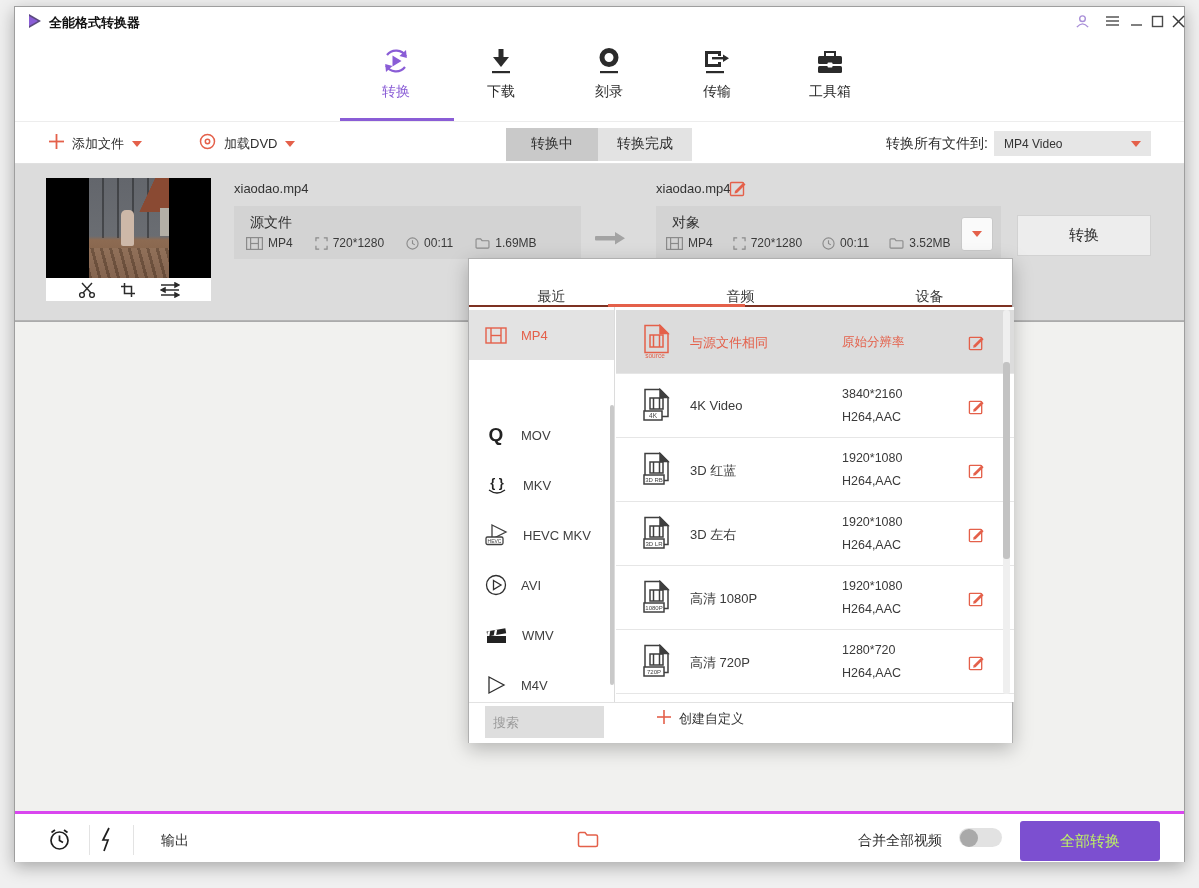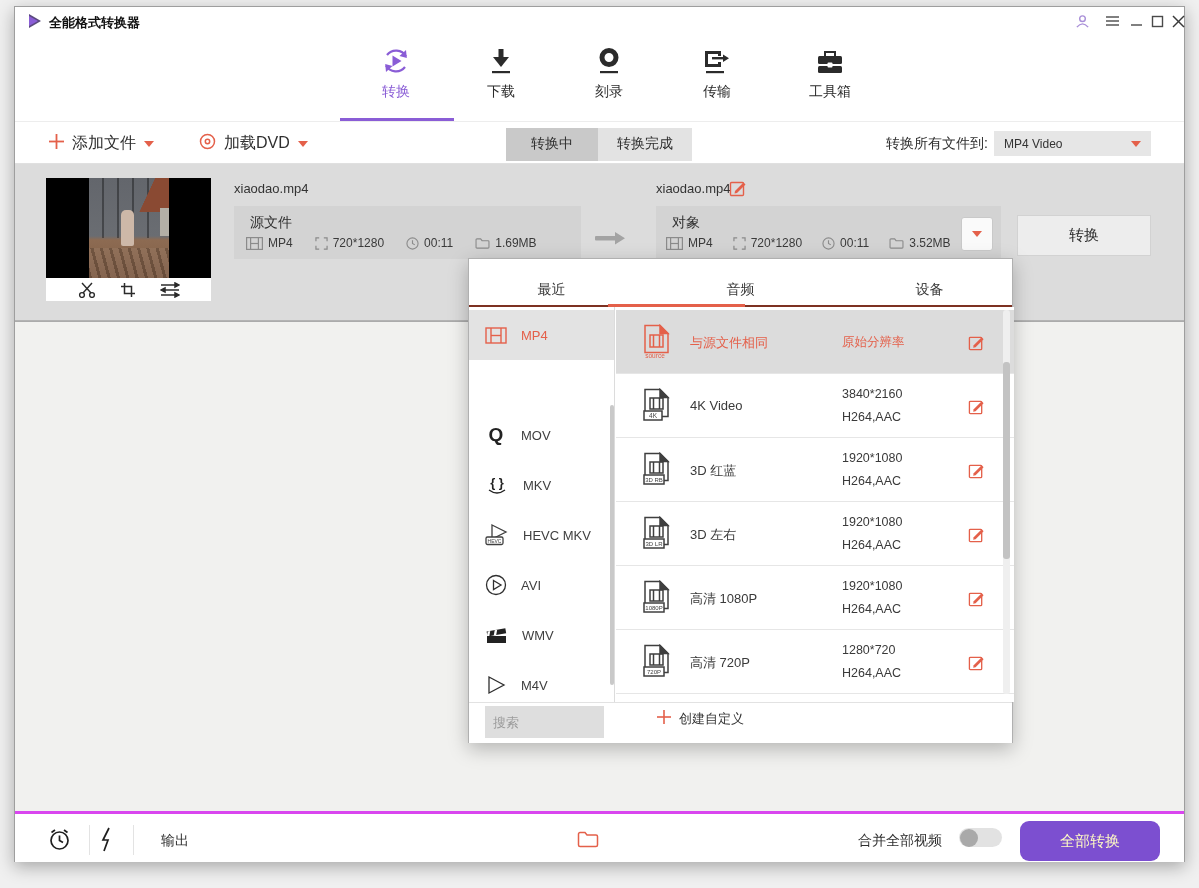--- a/index.html
+++ b/index.html
@@ -15,21 +15,21 @@
   .winbtn { position:absolute; top:5px; width:20px; height:18px; display:flex; align-items:center; justify-content:center; cursor:pointer; }
   
   .nav-item { position:absolute; top:34px; width:84px; height:72px; text-align:center; cursor:pointer; }
   .nav-item .ic { height:36px; display:flex; align-items:flex-end; justify-content:center; }
   .nav-label { display:block; margin-top:6px; font-size:14px; color:#2b2b2b; }
   .nav-item.active .nav-label { color:#8a5dd6; }
   .nav-underline { position:absolute; left:325px; top:111px; width:114px; height:3px; background:#8a5dd6; }
   
   .toolbar { position:absolute; left:0; top:114px; width:100%; height:43px; border-top:1px solid #ededed; border-bottom:1px solid #e0e0e0; background:#fff; }
   .tb-group { position:absolute; top:0; height:43px; display:flex; align-items:center; gap:8px; cursor:pointer; }
-  .tb-label { font-size:16px; color:#2f2f2f; }
+  .tb-label { font-size:13px; color:#2f2f2f; }
   .caret { width:0; height:0; border-left:5px solid transparent; border-right:5px solid transparent; border-top:6px solid #e4604a; }
   .queue-tab { position:absolute; top:6px; height:33px; line-height:31px; text-align:center; font-size:14px; color:#2f2f2f; cursor:pointer; }
   .convert-all-label { position:absolute; right:196px; top:13px; font-size:14px; color:#2f2f2f; }
   .convert-all-dd { position:absolute; right:33px; top:9px; width:157px; height:25px; background:#e6e6e6; display:flex; align-items:center; padding:0 10px; cursor:pointer; }
   .convert-all-dd .val { flex:1; font-size:12px; color:#333; }
   
   .file-row { position:absolute; left:0; top:157px; width:100%; height:157px; background:#dcdcdc; border-bottom:1px solid #b3b3b3; }
   .thumb { position:absolute; left:31px; top:14px; width:165px; height:100px; background:#000; overflow:hidden; }
   .thumb-img { position:absolute; left:43px; top:0; width:80px; height:100px;
      background:linear-gradient(180deg,#63666c 0%,#6a6d72 58%,#8d6b52 62%,#7d5b44 100%); }
@@ -48,21 +48,21 @@
   .meta-row { position:absolute; left:12px; top:30px; display:flex; align-items:center; }
   .meta-item { display:flex; align-items:center; gap:5px; }
   .meta-item span { font-size:12px; color:#3a3a3a; }
   .edit-ic { cursor:pointer; display:inline-flex; }
   .dd-btn { position:absolute; right:8px; top:11px; width:32px; height:34px; background:#fafafa; border:1px solid #c9c9c9; border-radius:3px; display:flex; align-items:center; justify-content:center; cursor:pointer; }
   .convert-btn { position:absolute; left:1002px; top:51px; width:134px; height:41px; background:#ededed; border:1px solid #d2d2d2; font-size:15px; color:#2b2b2b; display:flex; align-items:center; justify-content:center; cursor:pointer; }
   
   .main-area { position:absolute; left:0; top:314px; width:100%; height:490px; background:#f1f1ef; border-top:1px solid #ababab; }
   
   .popup { position:absolute; left:453px; top:251px; width:545px; height:485px; background:#fff; border:1px solid #b0b0b0; box-shadow:0 6px 18px rgba(0,0,0,.25); z-index:5; }
-  .popup-tabs { position:absolute; left:0; top:8px; width:100%; height:46px; display:flex;gap:24px; }
+  .popup-tabs { position:absolute; left:0; top:15px; width:100%; height:46px; display:flex;gap:24px; }
   .popup-tab { flex:1; display:flex; align-items:center; justify-content:center; font-size:14px; color:#3a3a3a; cursor:pointer; }
   .popup-tab.active { color:#e4604a; }
   .popup-tabline { position:absolute; left:0; top:46px; width:100%; height:2px; background:#7d3122; }
   .popup-tabline-active { position:absolute; left:139px; top:45px; width:137px; height:3px; background:#e4604a; }
   .fmt-list { position:absolute; left:0; top:48px; width:146px; height:395px; overflow:hidden; border-right:1px solid #dcdcdc; background:#fff; }
   .fmt-row { position:absolute; left:0; width:146px; height:50px; display:flex; align-items:center; gap:14px; padding-left:16px; cursor:pointer; }
   .fmt-row.selected { background:#e3e3e3; }
   .fmt-row .lbl { font-size:13px; color:#3f3f3f; }
   .fmt-row.selected .lbl { color:#e4604a; }
   .fmt-scrollthumb { position:absolute; left:141px; top:146px; width:4px; height:280px; background:#c9c9c9; border-radius:2px; cursor:pointer; }
@@ -86,21 +86,21 @@
   .bottom-bar { position:absolute; left:0; top:804px; width:100%; height:51px; background:#fff; border-top:3px solid #d946ef; }
   .bb-sep { position:absolute; top:11px; width:1px; height:30px; background:#e3e3e3; }
   .bb-ic { position:absolute; cursor:pointer; display:flex; }
   .output-label { position:absolute; left:146px; top:18px; font-size:14px; color:#2f2f2f; }
   .output-box { position:absolute; left:182px; top:10px; width:356px; height:29px; border:1px solid #c9c9c9; border-radius:4px; background:#fff; }
   .output-input { position:absolute; left:6px; top:1px; width:320px; height:25px; border:none; outline:none; font-size:12.5px; color:#444; font-family:inherit; background:transparent; }
   .output-box .caret { position:absolute; right:10px; top:12px; }
   .merge-label { position:absolute; left:843px; top:18px; font-size:14px; color:#2f2f2f; }
   .toggle { position:absolute; left:944px; top:14px; width:43px; height:19px; background:#e2e2e2; border-radius:10px; cursor:pointer; }
   .toggle-knob { position:absolute; left:1px; top:0.5px; width:18px; height:18px; background:#a9a9a9; border-radius:50%; }
-  .convert-all-btn { position:absolute; left:1005px; top:7px; width:140px; height:40px; background:#7c4fd0; border-radius:9px; color:#fef9c3; font-size:15px; display:flex; align-items:center; justify-content:center; cursor:pointer; }
+  .convert-all-btn { position:absolute; left:1005px; top:7px; width:140px; height:40px; background:#7c4fd0; border-radius:3px; color:#bef264; font-size:15px; display:flex; align-items:center; justify-content:center; cursor:pointer; }
 </style>
 </head>
 <body>
 
 <div class="canvas">
 <div class="window">
 
   <div class="titlebar">
     <span class="abs" style="left:12px;top:6px;">
       <svg width="16" height="16" viewBox="0 0 16 16">

